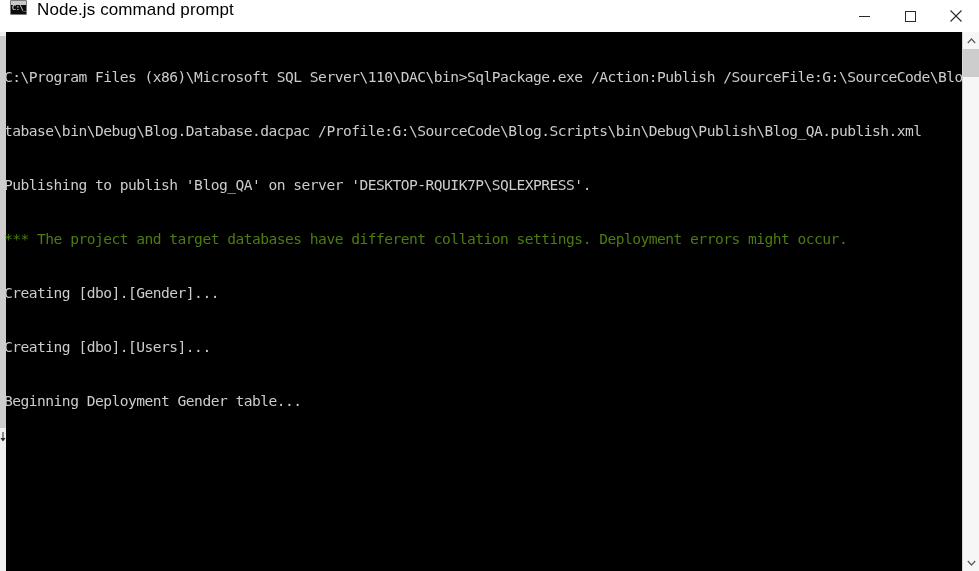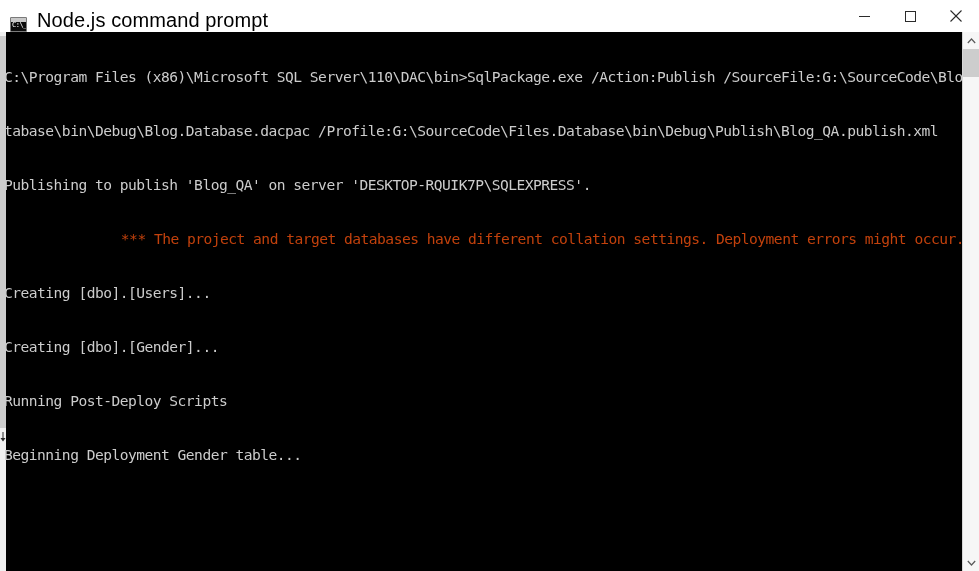--- a/index.html
+++ b/index.html
@@ -31,21 +31,21 @@
     left: 0; top: 0;
     width: 979px;
     height: 32px;
     background: #ffffff;
     display: flex;
     align-items: center;
     box-sizing: border-box;
   }
   .title-left {
     display: flex;
-    align-items: flex-end;
+    align-items: flex-start;
     height: 32px;
     padding-left: 10px;
     flex: 1 1 auto;
     min-width: 0;
   }
   .app-icon {
     width: 17px;
     height: 15px;
     flex: 0 0 auto;
     position: relative;
@@ -69,21 +69,21 @@
     top: 3px;
     font-family: "DejaVu Sans Mono", monospace;
     font-size: 7px;
     line-height: 9px;
     color: #ffffff;
     letter-spacing: -0.5px;
     white-space: nowrap;
   }
   .title-text {
     font-family: "Liberation Sans", sans-serif;
-    font-size: 20px;
+    font-size: 17px;
     color: #000000;
     white-space: nowrap;
     letter-spacing: 0.1px;
   }
   .title-buttons {
     display: flex;
     height: 32px;
     flex: 0 0 auto;
   }
   .tbtn {
@@ -190,21 +190,21 @@
     color: #cccccc;
     white-space: pre;
     letter-spacing: -0.52px;
     -webkit-font-smoothing: none;
   }
   .screen-text .ln {
     height: 18px;
     white-space: pre;
   }
   .c-white  { color: #cccccc; }
-  .c-yellow { color: #c2410c; text-align: right; }
+  .c-yellow { color: #4d7c0f; }
 </style>
 </head>
 <body>
 
 <div class="window">
 
   <div class="titlebar">
     <div class="title-left">
       <div class="app-icon">
         <div class="bar"></div>
@@ -241,26 +241,25 @@
       <div class="arrow-down">
         <svg width="6" height="10" viewBox="0 0 6 10" aria-hidden="true">
           <line x1="3" y1="0" x2="3" y2="8" stroke="#2b2b2b" stroke-width="1"></line>
           <polygon points="0.5,6 5.5,6 3,9.5" fill="#2b2b2b"></polygon>
         </svg>
       </div>
     </div>
 
     <div class="screen-text">
       <div class="ln c-white">C:\Program Files (x86)\Microsoft SQL Server\110\DAC\bin&gt;SqlPackage.exe /Action:Publish /SourceFile:G:\SourceCode\Blog.Da</div>
-      <div class="ln c-white">tabase\bin\Debug\Blog.Database.dacpac /Profile:G:\SourceCode\Files.Database\bin\Debug\Publish\Blog_QA.publish.xml</div>
+      <div class="ln c-white">tabase\bin\Debug\Blog.Database.dacpac /Profile:G:\SourceCode\Blog.Scripts\bin\Debug\Publish\Blog_QA.publish.xml</div>
       <div class="ln c-white">Publishing to publish 'Blog_QA' on server 'DESKTOP-RQUIK7P\SQLEXPRESS'.</div>
       <div class="ln c-yellow">*** The project and target databases have different collation settings. Deployment errors might occur.</div>
+      <div class="ln c-white">Creating [dbo].[Gender]...</div>
       <div class="ln c-white">Creating [dbo].[Users]...</div>
-      <div class="ln c-white">Creating [dbo].[Gender]...</div>
-      <div class="ln c-white">Running Post-Deploy Scripts</div>
       <div class="ln c-white">Beginning Deployment Gender table...</div>
       <div class="ln c-white"></div>
       
       
       
       
       
       
       
       

